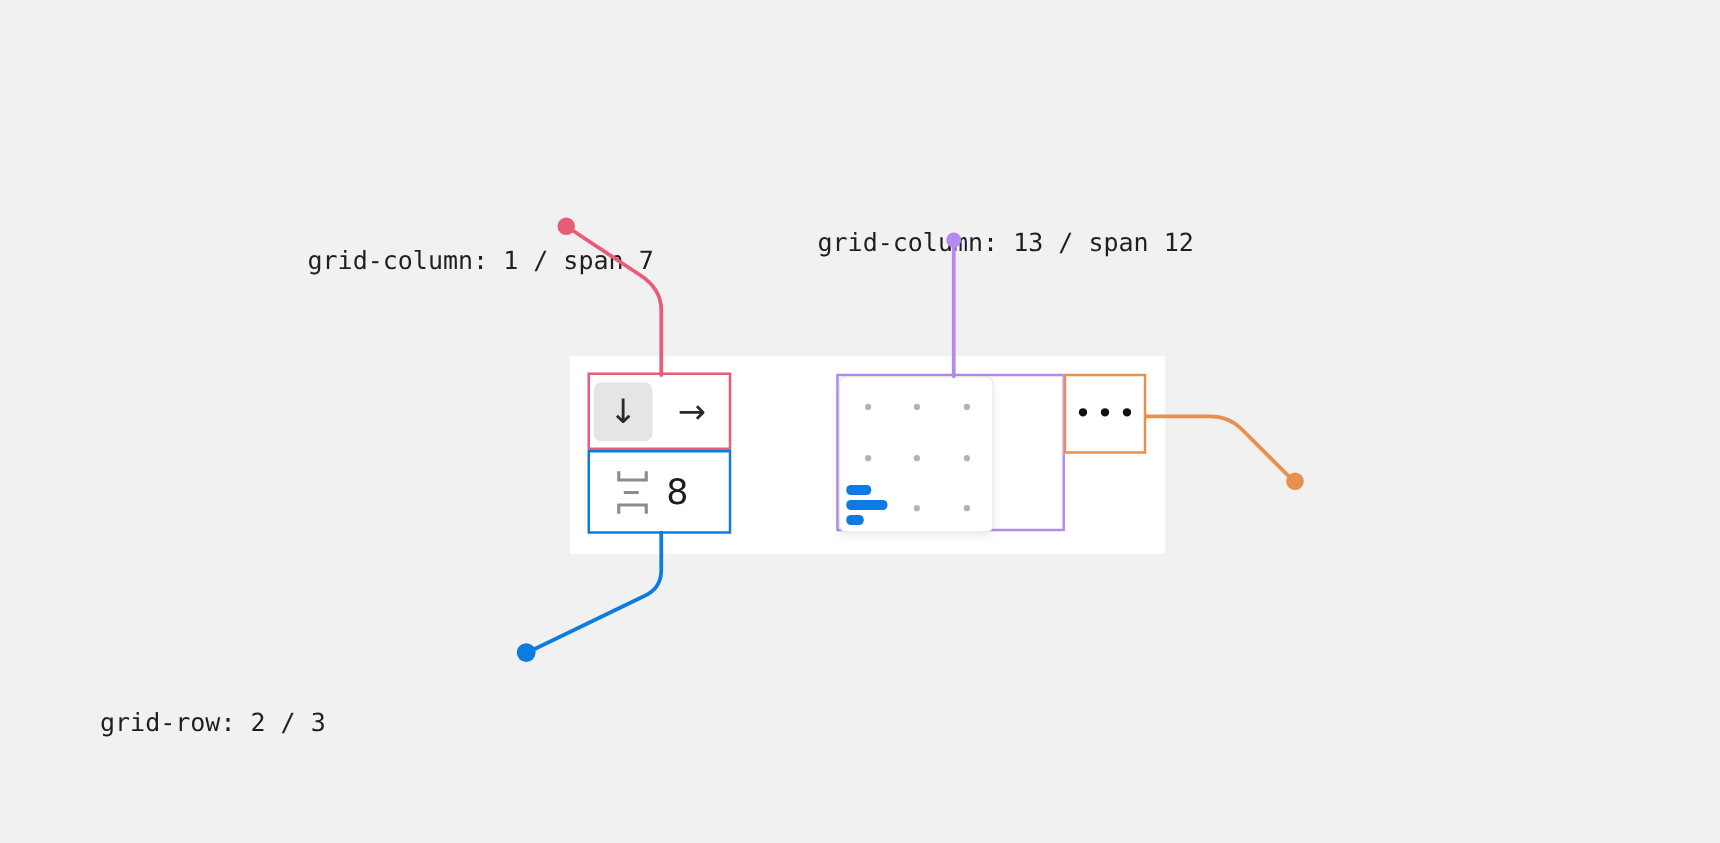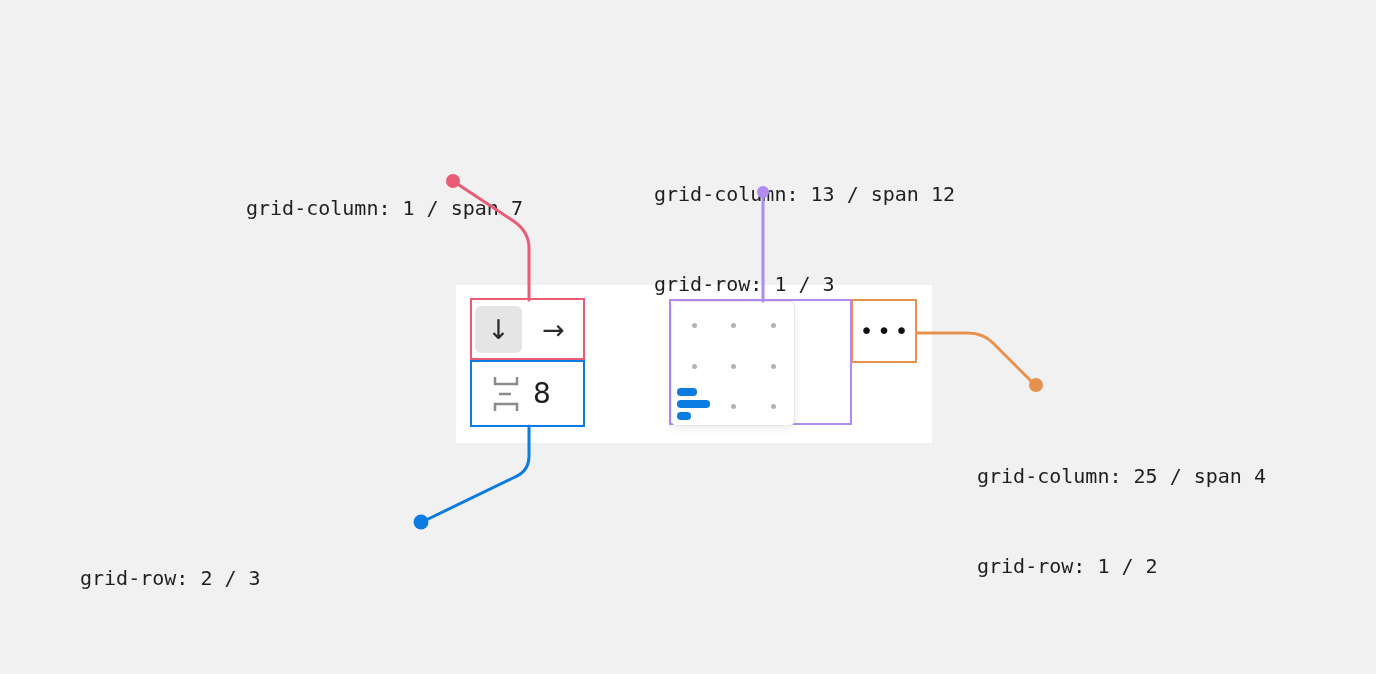--- a/index.html
+++ b/index.html
@@ -71,31 +71,26 @@
     <path d="M917 333 L968 333 Q983 333 993 343 L1032 382" stroke="#e8914f"></path>
     <circle cx="1036" cy="385" r="7" fill="#e8914f"></circle>
   </svg>
 
   <div class="code-label label-red">
     <div>grid-column: 1 / span 7</div>
   </div>
 
   <div class="code-label label-purple">
     <div>grid-column: 13 / span 12</div>
-    <div>grid-row: 1 / 3</div>
   </div>
 
   <div class="code-label label-blue">
     <div>grid-row: 2 / 3</div>
   </div>
 
-  <div class="code-label label-orange">
-    <div>grid-column: 25 / span 4</div>
-    <div>grid-row: 1 / 2</div>
-  </div>
 
   <div class="panel" style="background-color: rgb(255, 255, 255);"></div>
 
   <div class="gridbox box-red" style="border-color: rgb(232, 93, 117);">
     <div class="dir-btn selected" style="background-color: rgb(229, 229, 229);">
       <span class="dir-glyph">↓</span>
     </div>
     <div class="dir-btn dir-right">
       <span class="dir-glyph">→</span>
     </div>

